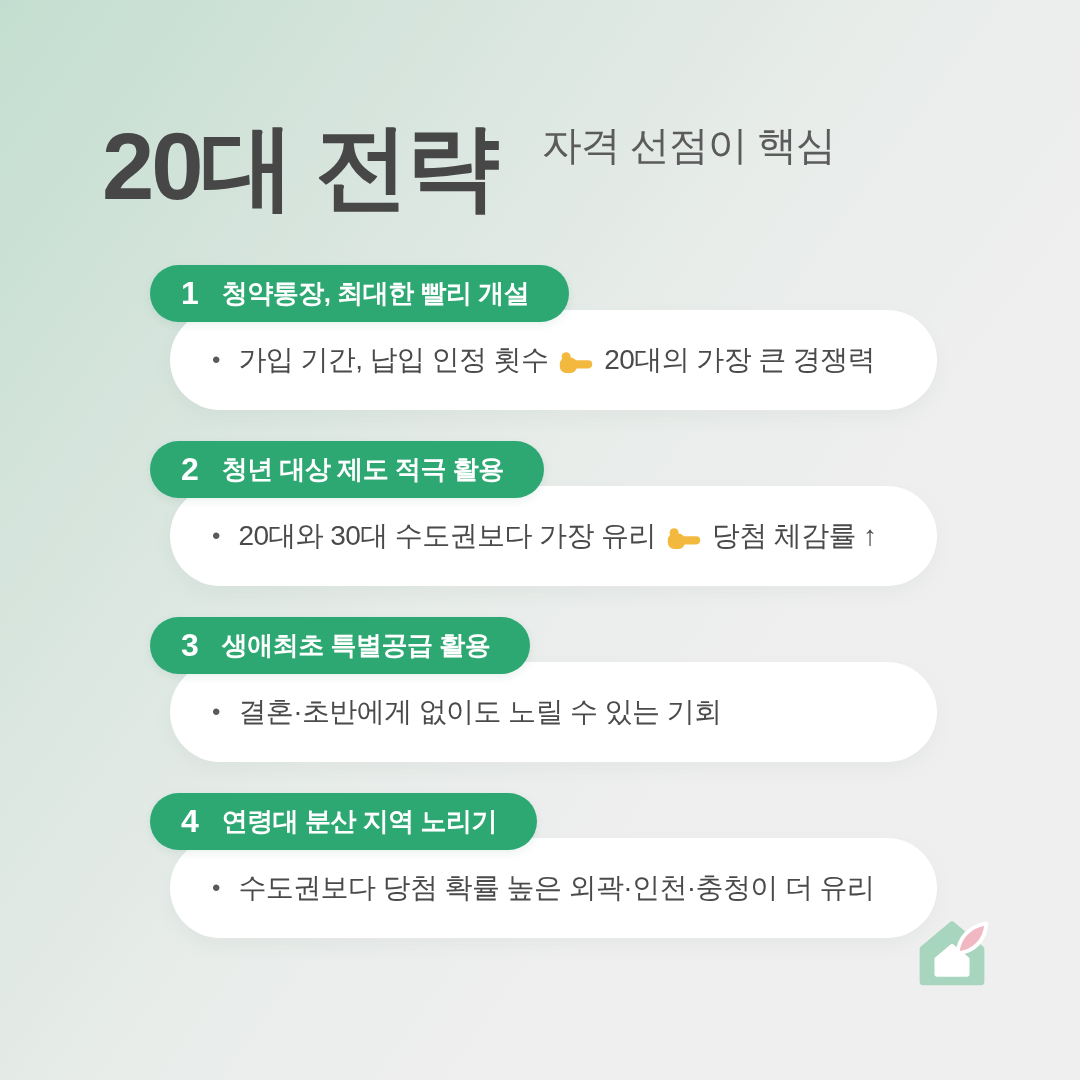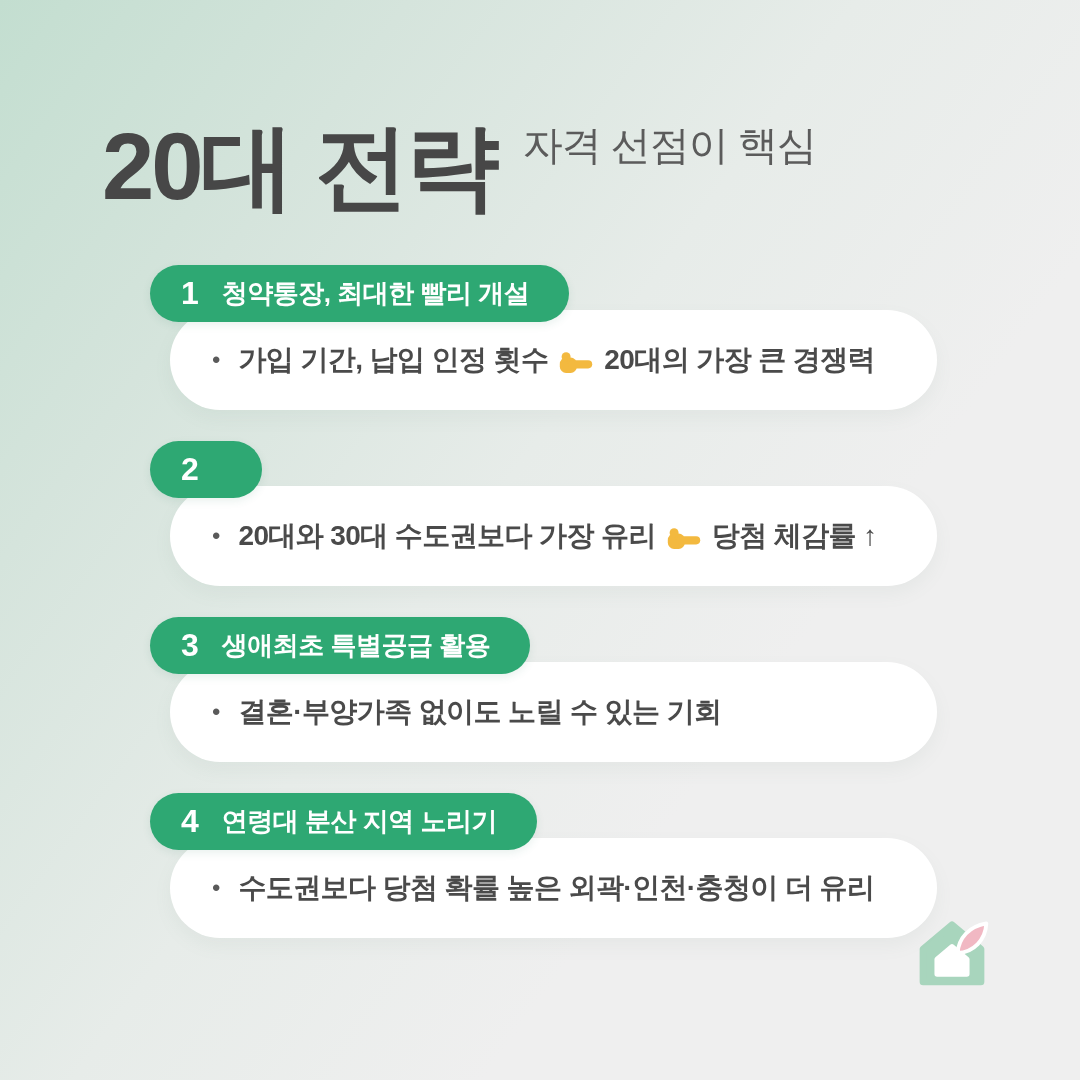--- a/index.html
+++ b/index.html
@@ -16,21 +16,21 @@
     position: absolute; left: 102px; top: 118px;
     display: flex; align-items: flex-start; gap: 26px;
     white-space: nowrap;
   }
   .title {
     font-size: 94px; font-weight: 800; color: #474747;
     letter-spacing: -3px; line-height: 1.05;
   }
   .subtitle {
     font-size: 40px; font-weight: 500; color: #5b5b5b;
-    letter-spacing: -1px; padding-bottom: 12px;
+    letter-spacing: -1px; padding-bottom: 12px; margin-left: 19px;
   }
 
   
   .sections { position: absolute; left: 150px; top: 265px; }
   .section { margin-bottom: 31px; width: 790px; }
   .pill {
     position: relative; z-index: 2;
     display: inline-flex; align-items: center;
     height: 57px; border-radius: 29px;
     background: #2ea873;
@@ -45,21 +45,21 @@
     margin-top: -12px; margin-left: 20px;
     width: 767px; height: 100px;
     background: #ffffff; border-radius: 50px;
     box-sizing: border-box;
     display: flex; align-items: center;
     padding-left: 42px;
     box-shadow: 0 8px 18px rgba(120,140,130,0.07);
   }
   .bullet-row { display: flex; align-items: center; white-space: nowrap; }
   .bullet-dot { font-size: 24px; color: #5a5a5a; margin-right: 18px; }
-  .bullet-text { font-size: 28px; font-weight: 700; color: #4a4a4a; letter-spacing: -0.6px; }
+  .bullet-text { font-size: 28px; font-weight: 400; color: #4a4a4a; letter-spacing: -0.6px; }
   .hand-icon { display: inline-flex; margin: 0 10px; position: relative; top: 3px; }
 
   
   .footer-logo { position: absolute; left: 913px; top: 914px; width: 78px; height: 78px; }
 </style>
 </head>
 <body>
 
 <div class="header">
   <div class="title">20대 전략</div>
@@ -87,20 +87,21 @@
           </svg>
         </span>
         <span class="bullet-text">20대의 가장 큰 경쟁력</span>
       </div>
     </div>
   </div>
 
   <div class="section">
     <div class="pill">
       <span class="pill-number">2</span>
+      <span class="pill-heading">청년 대상 제도 적극 활용</span>
     </div>
     <div class="card">
       <div class="bullet-row">
         <span class="bullet-dot">•</span>
         <span class="bullet-text">20대와 30대 수도권보다 가장 유리</span>
         <span class="hand-icon">
           <svg width="36" height="36" viewBox="0 0 40 40">
             <g fill="#f3b93f">
               <rect x="2" y="14" width="19" height="17" rx="7"></rect>
               <rect x="11" y="17" width="27" height="9" rx="4.5"></rect>
@@ -114,21 +115,21 @@
   </div>
 
   <div class="section">
     <div class="pill">
       <span class="pill-number">3</span>
       <span class="pill-heading">생애최초 특별공급 활용</span>
     </div>
     <div class="card">
       <div class="bullet-row">
         <span class="bullet-dot">•</span>
-        <span class="bullet-text">결혼·부양가족 없이도 노릴 수 있는 기회</span>
+        <span class="bullet-text">결혼·초반에게 없이도 노릴 수 있는 기회</span>
       </div>
     </div>
   </div>
 
   <div class="section">
     <div class="pill">
       <span class="pill-number">4</span>
       <span class="pill-heading">연령대 분산 지역 노리기</span>
     </div>
     <div class="card">

